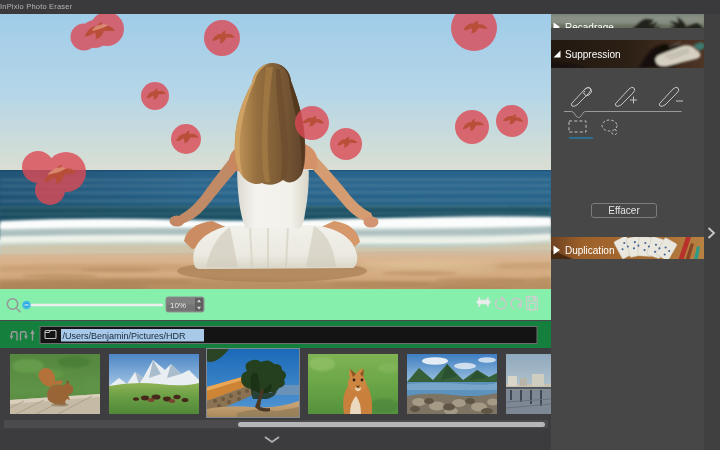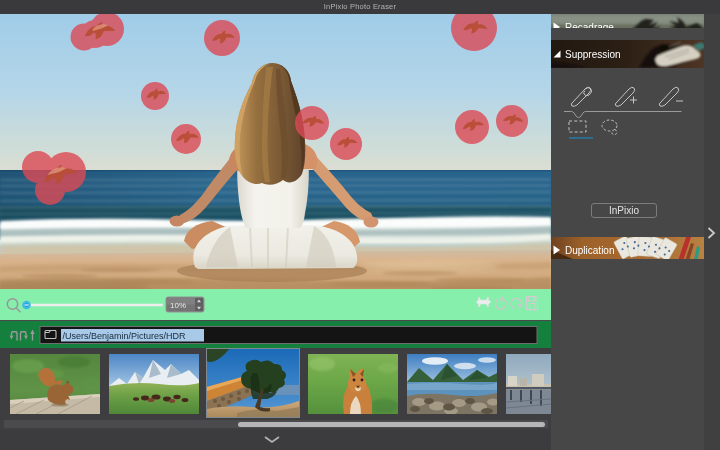--- a/index.html
+++ b/index.html
@@ -1,17 +1,17 @@
 <!DOCTYPE html>
 <html><head><meta charset="utf-8"><style>
 *{margin:0;padding:0;box-sizing:border-box}
 html,body{width:720px;height:450px;overflow:hidden;background:#3a3a3c;font-family:"Liberation Sans",sans-serif}
 #app{position:relative;width:720px;height:450px}
 .abs{position:absolute}
-#titlebar{left:0;top:0;width:720px;height:14px;background:#3a3a3c;color:#b5b5b5;font-size:7.5px;text-align:center;line-height:14px;letter-spacing:.2px}
+#titlebar{left:0;top:0;width:720px;height:14px;background:#3a3a3c;color:#b5b5b5;font-size:7.5px;text-align:left;line-height:14px;letter-spacing:.2px}
 #photo{left:0;top:14px;width:551px;height:276px;overflow:hidden;background:#a9d2e8}
 #zoomband{left:0;top:289px;width:551px;height:32px;background:#86efac;border-bottom:1px solid #4a4a4c}
 #pathband{left:0;top:321px;width:551px;height:27px;background:#15803d}
 #thumbband{left:0;top:348px;width:551px;height:82px;background:#3e3e40}
 #bottomband{left:0;top:430px;width:551px;height:20px;background:#3c3c3e}
 #sidebar{left:551px;top:14px;width:153px;height:436px;background:#474747}
 #rightstrip{left:704px;top:14px;width:16px;height:436px;background:#404040}
 .banner{left:551px;width:153px;height:27px;position:absolute;color:#fff;font-size:10px;overflow:hidden}
 #effacer{left:591px;top:203px;width:66px;height:15px;border:1px solid #7c7c7c;border-radius:3px;color:#e3e3e3;font-size:10px;text-align:center;line-height:13px}
 .thumb{position:absolute;top:354px;width:90px;height:60px;overflow:hidden}
@@ -536,13 +536,13 @@
             <circle cx="107" cy="17" r="1.2"></circle>
             <circle cx="102" cy="21" r="1.2"></circle>
       </g>
     </g>
     <path d="M126,27 L135,0 L140,0 L131,27 Z" fill="#b8312a"></path>
     <path d="M133,27 L140,6 L143,7 L137,27 Z" fill="#7a2e1a" opacity=".7"></path>
     <path d="M142,27 L146,9 L149,10 L146,27 Z" fill="#2e9a86"></path>
     <path d="M2.5,8.5 L2.5,17.5 L9,13 Z" fill="#fff"></path>
     <text x="14" y="17" font-size="10" fill="#fff" font-family="Liberation Sans">Duplication</text>
   </svg></div>
-  <div class="abs" id="effacer">InPixio</div>
+  <div class="abs" id="effacer">Effacer</div>
 </div>
 </body></html>

